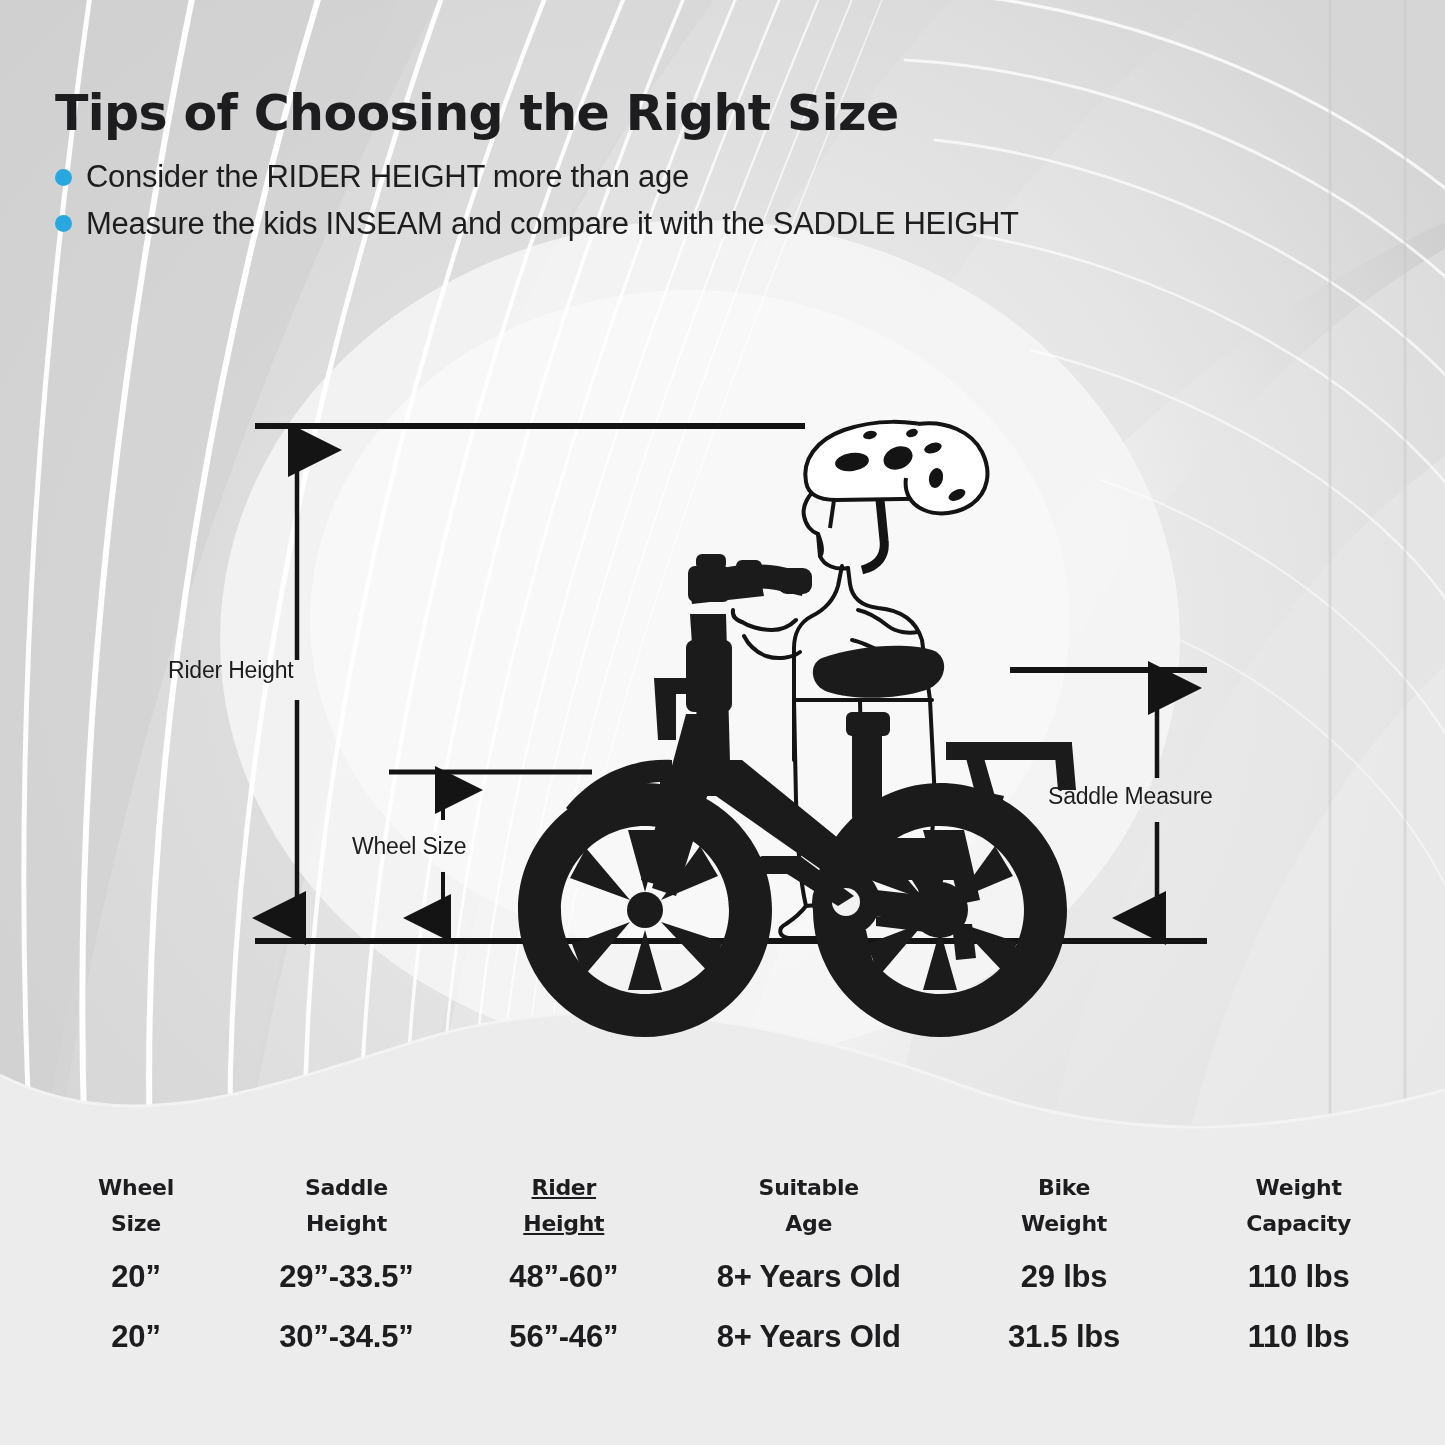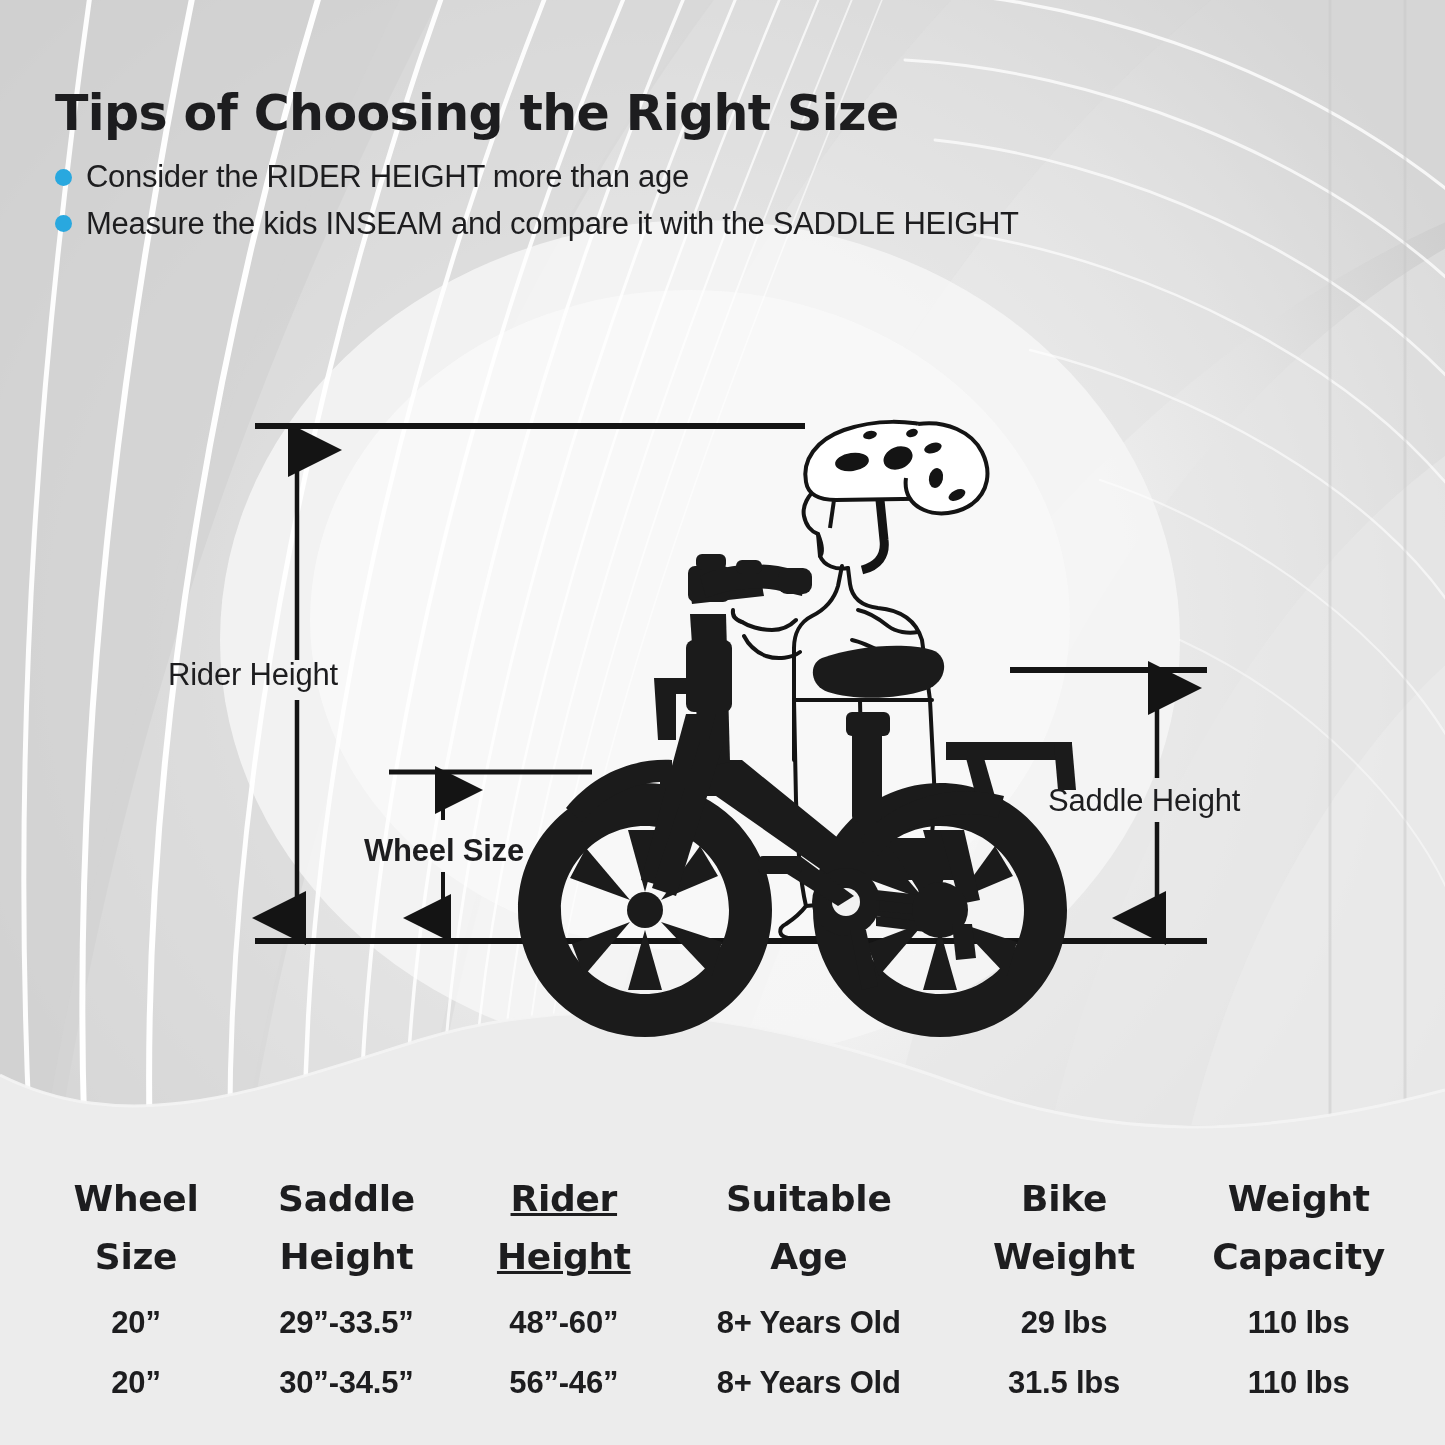--- a/index.html
+++ b/index.html
@@ -66,45 +66,45 @@
     font-weight: 400;
     color: #1d1d1f;
     line-height: 1.15;
     letter-spacing: -0.3px;
   }
 
   
   .diagram-label {
     position: absolute;
     font-family: "Liberation Sans", sans-serif;
-    font-size: 31px;
+    font-size: 23px;
     color: #1d1d1f;
     letter-spacing: -0.2px;
     white-space: nowrap;
   }
   #label-rider  { left: 168px;  top: 657px; }
-  #label-wheel  { left: 364px;  top: 833px; font-weight: bold; }
+  #label-wheel  { left: 352px;  top: 833px; }
   #label-saddle { left: 1048px; top: 783px; }
 
   
   .table-wrap {
     position: absolute;
     left: 0;
     top: 1170px;
     width: 1445px;
   }
   table.size-table {
     width: 1380px;
     margin: 0 auto;
     border-collapse: collapse;
     table-layout: fixed;
   }
   table.size-table th {
     font-family: "DejaVu Sans", sans-serif;
-    font-size: 36px;
+    font-size: 22px;
     font-weight: 700;
     color: #1d1d1f;
     text-align: center;
     padding: 0 0 6px 0;
     line-height: 1.62;
     letter-spacing: -0.3px;
   }
   table.size-table td {
     font-family: "Liberation Sans", sans-serif;
     font-size: 31px;
@@ -454,21 +454,21 @@
       <circle cx="940" cy="910" r="28"></circle>
 
       <path d="M 850 930 L 866 930 L 878 986 L 862 990 Z"></path>
 
       <path d="M 952 924 L 972 924 L 976 958 L 956 960 Z"></path>
     </g>
   </svg>
 
   <div class="diagram-label" id="label-rider">Rider Height</div>
   <div class="diagram-label" id="label-wheel">Wheel Size</div>
-  <div class="diagram-label" id="label-saddle">Saddle Height</div>
+  <div class="diagram-label" id="label-saddle">Saddle Measure</div>
 
   <div class="table-wrap">
     <table class="size-table">
       <thead>
         <tr class="head-row">
           <th>
             <span class="th-line">Wheel</span>
             <span class="th-line">Size</span>
           </th>
           <th>

